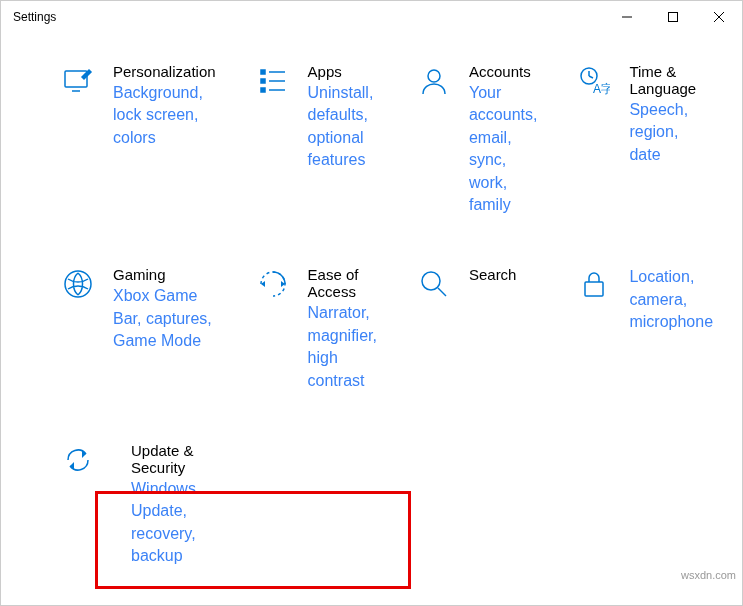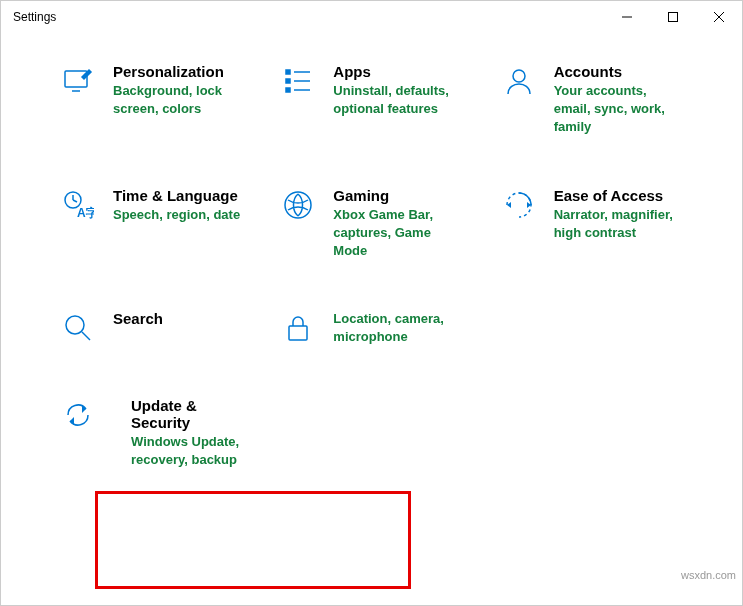--- a/index.html
+++ b/index.html
@@ -3,27 +3,27 @@
   <meta charset="utf-8">
   <style>
     * { margin: 0; padding: 0; box-sizing: border-box; font-family: "Segoe UI", Arial, sans-serif; }
     body { background: #fff; width: 743px; height: 606px; overflow: hidden; position: relative; border: 1px solid #ccc; }
     .titlebar { height: 32px; display: flex; align-items: center; padding-left: 12px; }
     .titlebar-title { font-size: 12px; color: #000; }
     .win-controls { margin-left: auto; display: flex; height: 100%; }
     .win-btn { width: 46px; display: flex; align-items: center; justify-content: center; }
     .win-btn svg { width: 10px; height: 10px; }
     .content { padding: 30px 60px 0 60px; }
-    .grid { display: grid; grid-template-columns: 1fr 1fr 1fr; column-gap: 40px; row-gap: 50px; font-weight: bold; }
+    .grid { display: grid; grid-template-columns: 1fr 1fr 1fr 1fr; column-gap: 40px; row-gap: 50px; }
     .tile { display: flex; align-items: flex-start; gap: 18px; cursor: default; }
     .tile-icon { width: 34px; height: 34px; flex-shrink: 0; color: #3b82f6; display: flex; align-items: flex-end; justify-content: center; }
     .tile-icon svg { width: 32px; height: 32px; stroke: #0078D4; fill: none; stroke-width: 1.5; }
     .tile-text { padding-top: 0px; }
     .tile-title { font-size: 15px; color: #000; margin-bottom: 2px; }
-    .tile-desc { font-size: 13px; color: #15803d; line-height: 1.4; max-width: 180px; }
+    .tile-desc { font-size: 16px; color: #3b82f6; line-height: 1.4; max-width: 180px; }
     .highlight { position: absolute; border: 3px solid #e60000; left: 94px; top: 490px; width: 316px; height: 98px; pointer-events: none; }
     .grid .tile:nth-child(9) { grid-column: 1 / span 1; gap: 36px; }
     .watermark { position: absolute; right: 6px; bottom: 24px; font-size: 11px; color: #999; }
   </style>
 </head>
 <body>
 
 <div class="titlebar">
   <span class="titlebar-title">Settings</span>
   <div class="win-controls">

